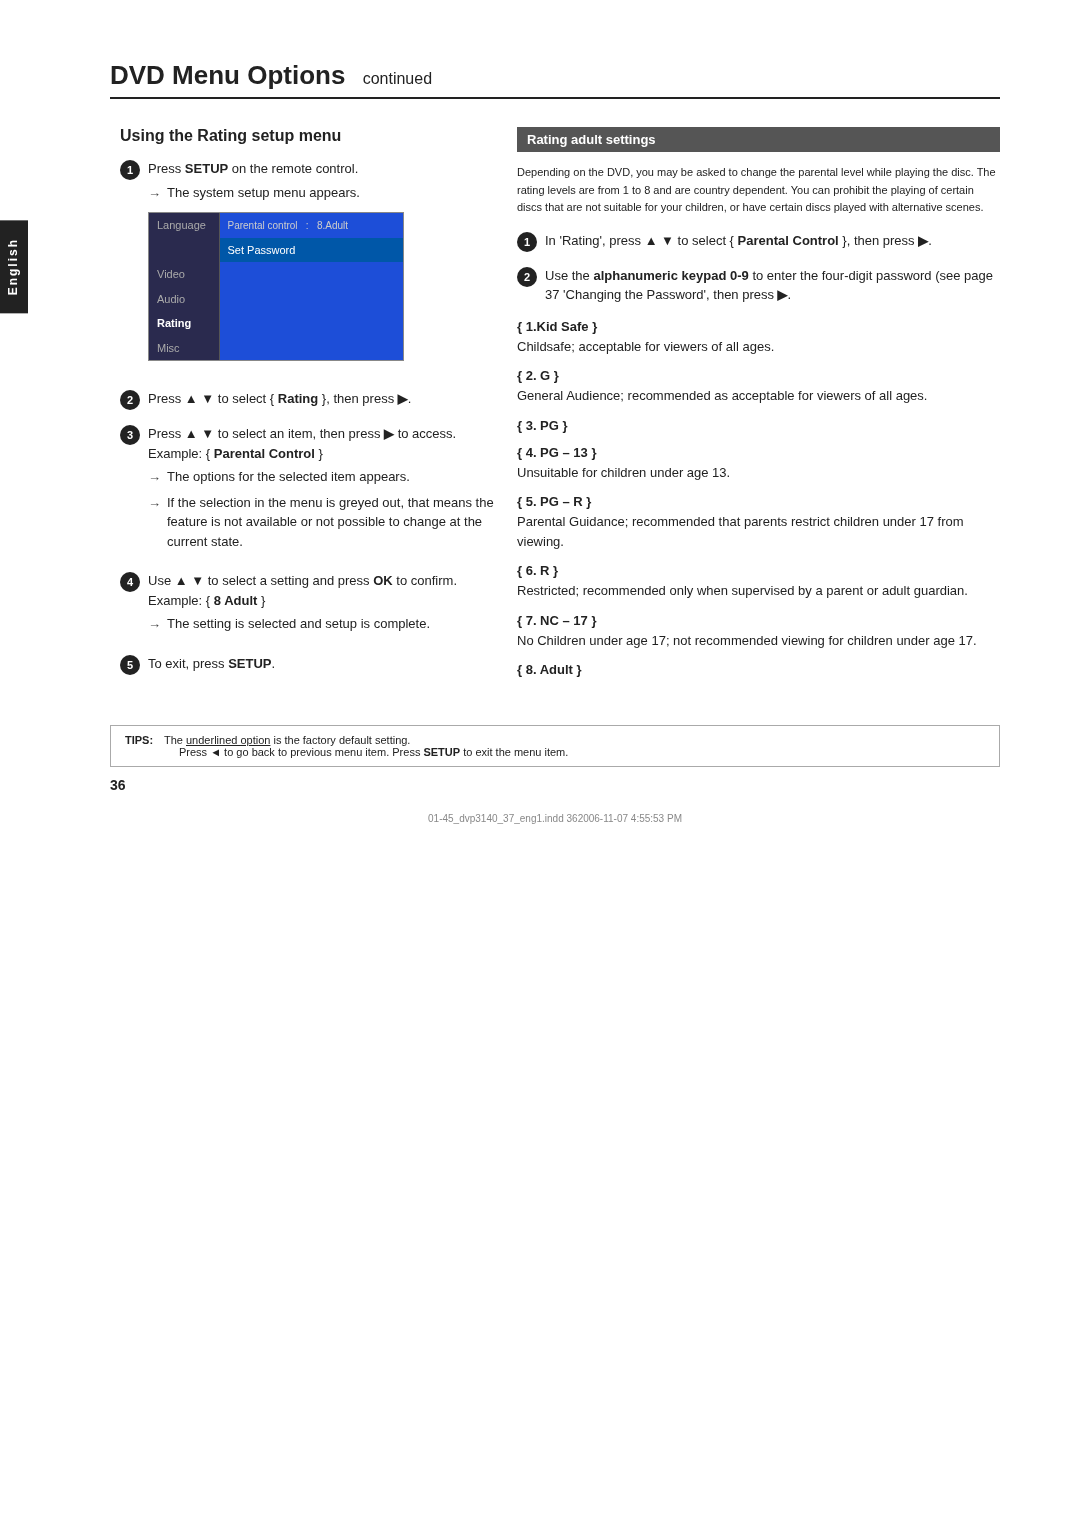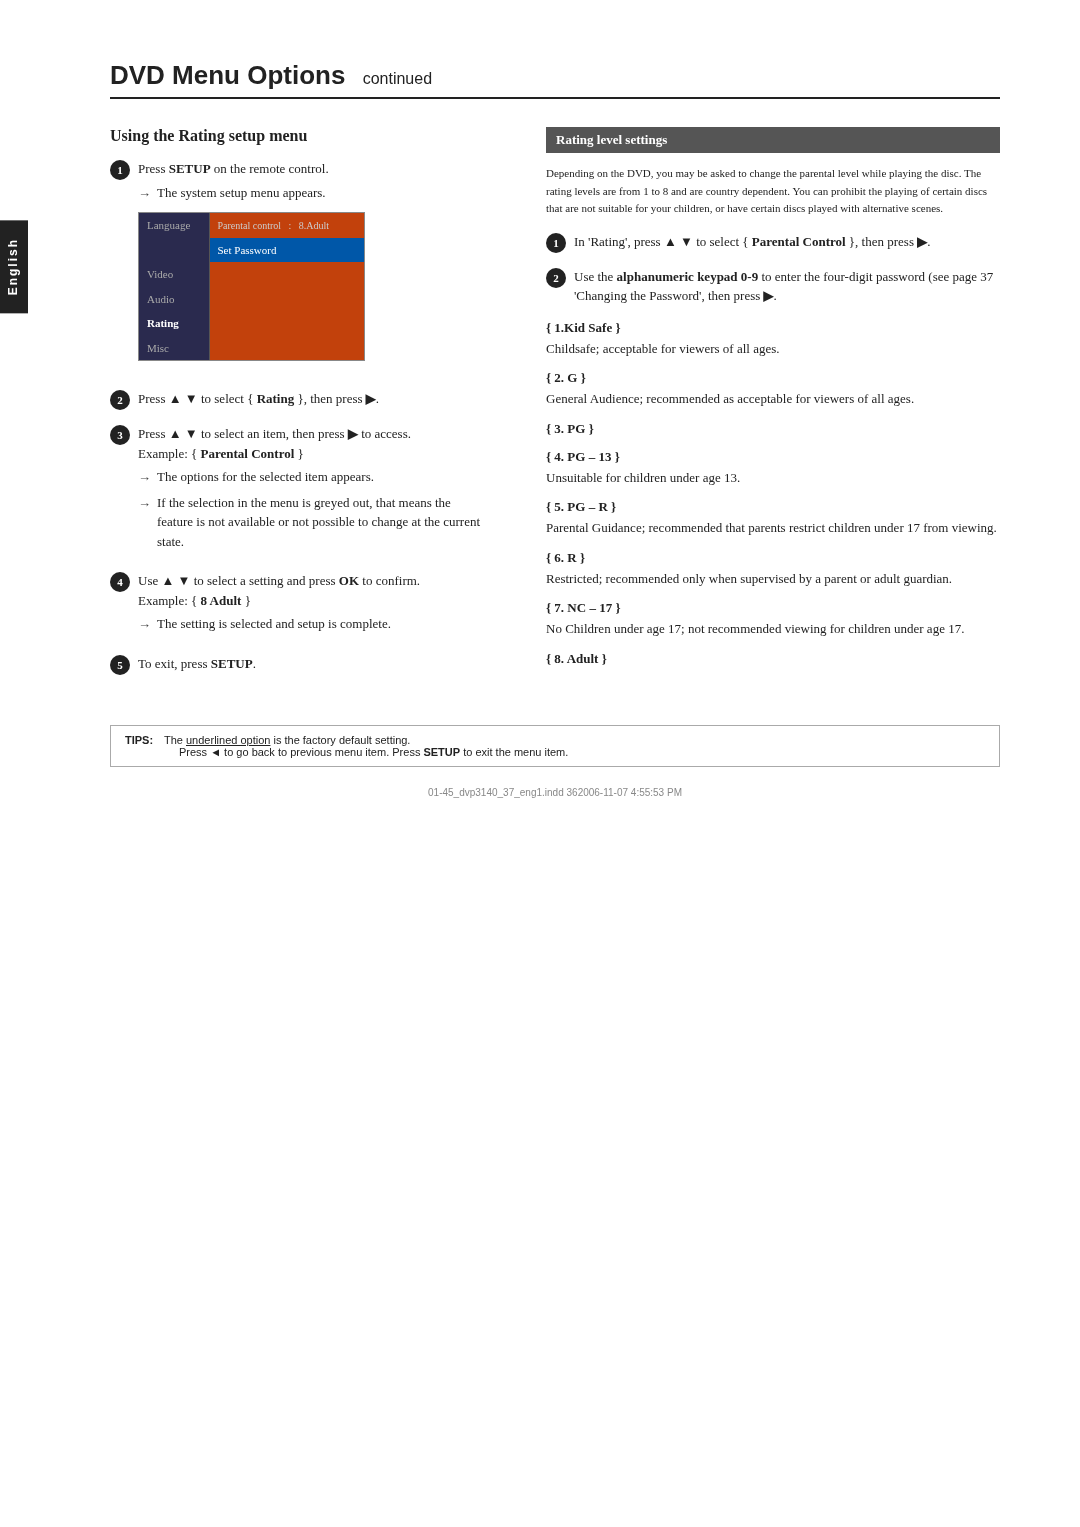--- a/index.html
+++ b/index.html
@@ -48,23 +48,22 @@
       margin-left: 30px;
     }
     .main-title span.continued {
       font-size: 18px;
       font-weight: normal;
     }
 
     
     .two-col {
       display: flex;
-      gap: 56px;
-      margin-left: 30px;
-      font-family: Liberation Serif, serif;
+      gap: 17px;
+      margin-left: 40px;
     }
 
     .left-col {
       flex: 0 0 380px;
       max-width: 380px;
     }
 
     .right-col {
       flex: 1;
     }
@@ -130,25 +129,25 @@
     }
 
     .arrow-text {
       font-size: 13px;
       line-height: 1.5;
     }
 
     
     .menu-mockup {
       border: 1px solid #888;
-      background: #c2410c;
+      background: #1d4ed8;
       color: #fff;
       font-size: 12px;
       margin: 10px 0 14px 0;
-      width: 227px;
+      width: 256px;
     }
 
     .menu-mockup table {
       width: 100%;
       border-collapse: collapse;
     }
 
     .menu-left-col {
       background: #2a2a4e;
       padding: 4px 8px;
@@ -330,21 +329,21 @@
 
       <div class="step-item">
         <span class="step-num">5</span>
         <div class="step-content">
           To exit, press <b>SETUP</b>.
         </div>
       </div>
     </div>
 
     <div class="right-col">
-      <div class="rating-level-header">Rating level settings</div>
+      <div class="rating-level-header">Rating adult settings</div>
 
       <p style="font-size:11px; line-height:1.6; margin-bottom:14px;">Depending on the DVD, you may be asked to change the parental level while playing the disc. The rating levels are from 1 to 8 and are country dependent. You can prohibit the playing of certain discs that are not suitable for your children, or have certain discs played with alternative scenes.</p>
 
       <div class="step-item">
         <span class="step-num">1</span>
         <div class="step-content">
           In 'Rating', press <b>▲ ▼</b> to select { <b>Parental Control</b> }, then press <b>▶</b>.
         </div>
       </div>
 
@@ -398,19 +397,22 @@
       </div>
     </div>
   </div>
 
   <div class="tips-box">
     <span class="tips-label">TIPS:</span>
     <span>The <span class="underline">underlined option</span> is the factory default setting.</span><br>
     <span style="margin-left:46px;padding-left:8px;">Press ◄ to go back to previous menu item. Press <b>SETUP</b> to exit the menu item.</span>
   </div>
 
+  <div class="page-num-row">
+    <span class="page-num">36</span>
+  </div>
 
   <div class="footer-row">
     <span>01-45_dvp3140_37_eng1.indd   36</span>
     <span>2006-11-07   4:55:53 PM</span>
   </div>
 
 </div>
 
 </body></html>

